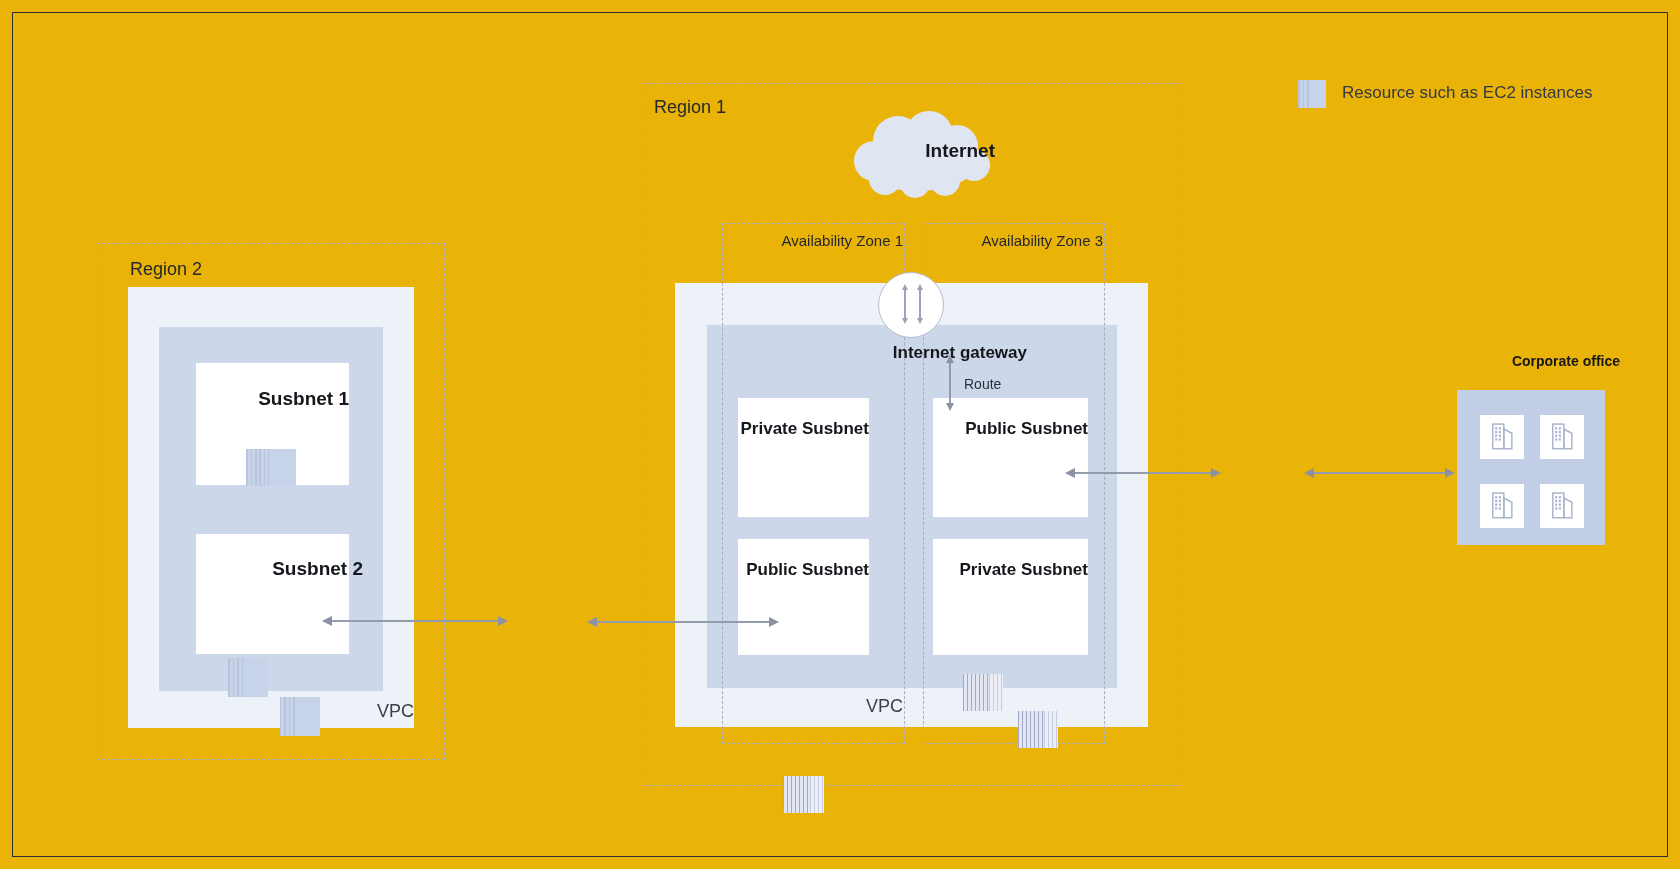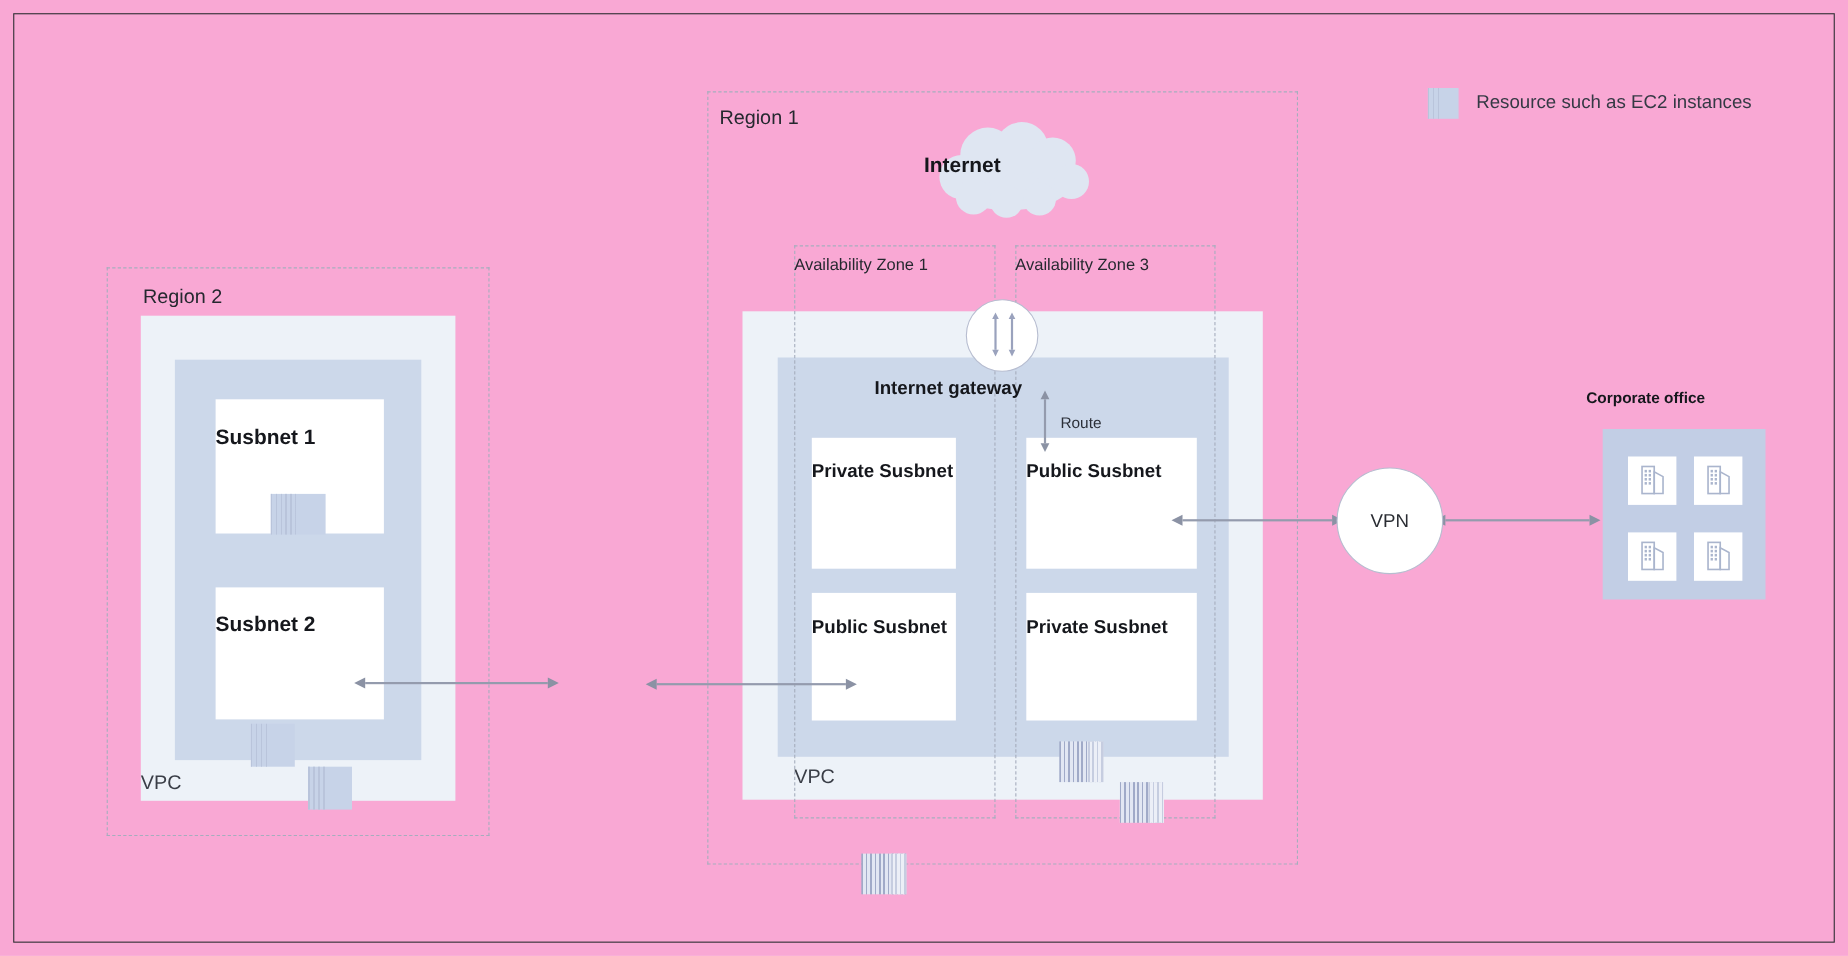--- a/index.html
+++ b/index.html
@@ -1,27 +1,27 @@
 <!DOCTYPE html>
 <html><head>
 <meta charset="utf-8">
 <style>
   html,body{margin:0;padding:0;background:#ffffff;}
-  .stage{position:relative;width:1680px;height:869px;background:#f9a8d4;
+  .stage{position:relative;width:1680px;height:869px;background:#eab308;
          font-family:"Liberation Sans", sans-serif;color:#1f2126;overflow:hidden;}
   .abs{position:absolute;}
   .frame{left:12px;top:12px;width:1654px;height:843px;border:1px solid #2e2e32;}
   .dashed{border:1.5px dashed #a6adbd;}
   .lightbox{background:#edf2f8;}
   .darkbox{background:#ccd8ea;}
   .whitebox{background:#ffffff;}
   .lbl{color:#25282f;font-size:18px;}
   .lbl-az{color:#25282f;font-size:15px;}
   .b{font-weight:bold;color:#15171c;}
-  .ctr{text-align:left;}
+  .ctr{text-align:right;}
   .vpc-lbl{font-size:18px;color:#3a3e47;}
 
   
   .res{background:repeating-linear-gradient(90deg,#a0aac8 0 1.5px,#e2e7f3 1.5px 4px);position:relative;}
   .res::after{content:"";position:absolute;top:0;right:0;width:34%;height:100%;
               background:repeating-linear-gradient(90deg,#c6cde0 0 1.5px,#ecefF7 1.5px 4px);}
   
   .sq{background:#c7d3e8;position:relative;}
   .sq::before{content:"";position:absolute;top:0;bottom:0;left:0;width:45%;
               background:repeating-linear-gradient(90deg,#b9c4db 0 1.5px,transparent 1.5px 4.5px);}
@@ -132,23 +132,20 @@
 
   <div class="abs whitebox" style="left:933px;top:539px;width:155px;height:116px;z-index:4;"></div>
   <div class="abs ctr b" style="left:933px;top:560px;width:155px;font-size:17px;z-index:4;">Private Susbnet</div>
 
   <div class="abs ctr vpc-lbl" style="left:722px;top:696px;width:181px;z-index:4;">VPC</div>
 
   <div class="abs ah" style="left:332px;top:620px;width:166px;"></div>
   <div class="abs ah" style="left:597px;top:621px;width:172px;"></div>
 
   <div class="abs ah" style="left:1075px;top:472px;width:136px;"></div>
-  <div class="abs circle" style="left:1215px;top:425px;width:95px;height:95px;">
-    <span>VPN</span>
-  </div>
   <div class="abs ah" style="left:1314px;top:472px;width:131px;"></div>
 
   <div class="abs ctr b" style="left:1442px;top:353px;width:178px;font-size:14px;">Corporate office</div>
   <div class="abs office-box" style="left:1457px;top:390px;width:148px;height:155px;"></div>
 
   <div class="abs tile" style="left:1480px;top:415px;width:44px;height:44px;">
     <svg width="30" height="32" viewBox="0 0 24 26">
       <g stroke="#aab5cd" fill="none" stroke-width="1.2">
         <rect x="4.5" y="2.5" width="9" height="20"></rect>
         <polygon points="13.5,22.5 13.5,6.5 20,10 20,22.5"></polygon>

